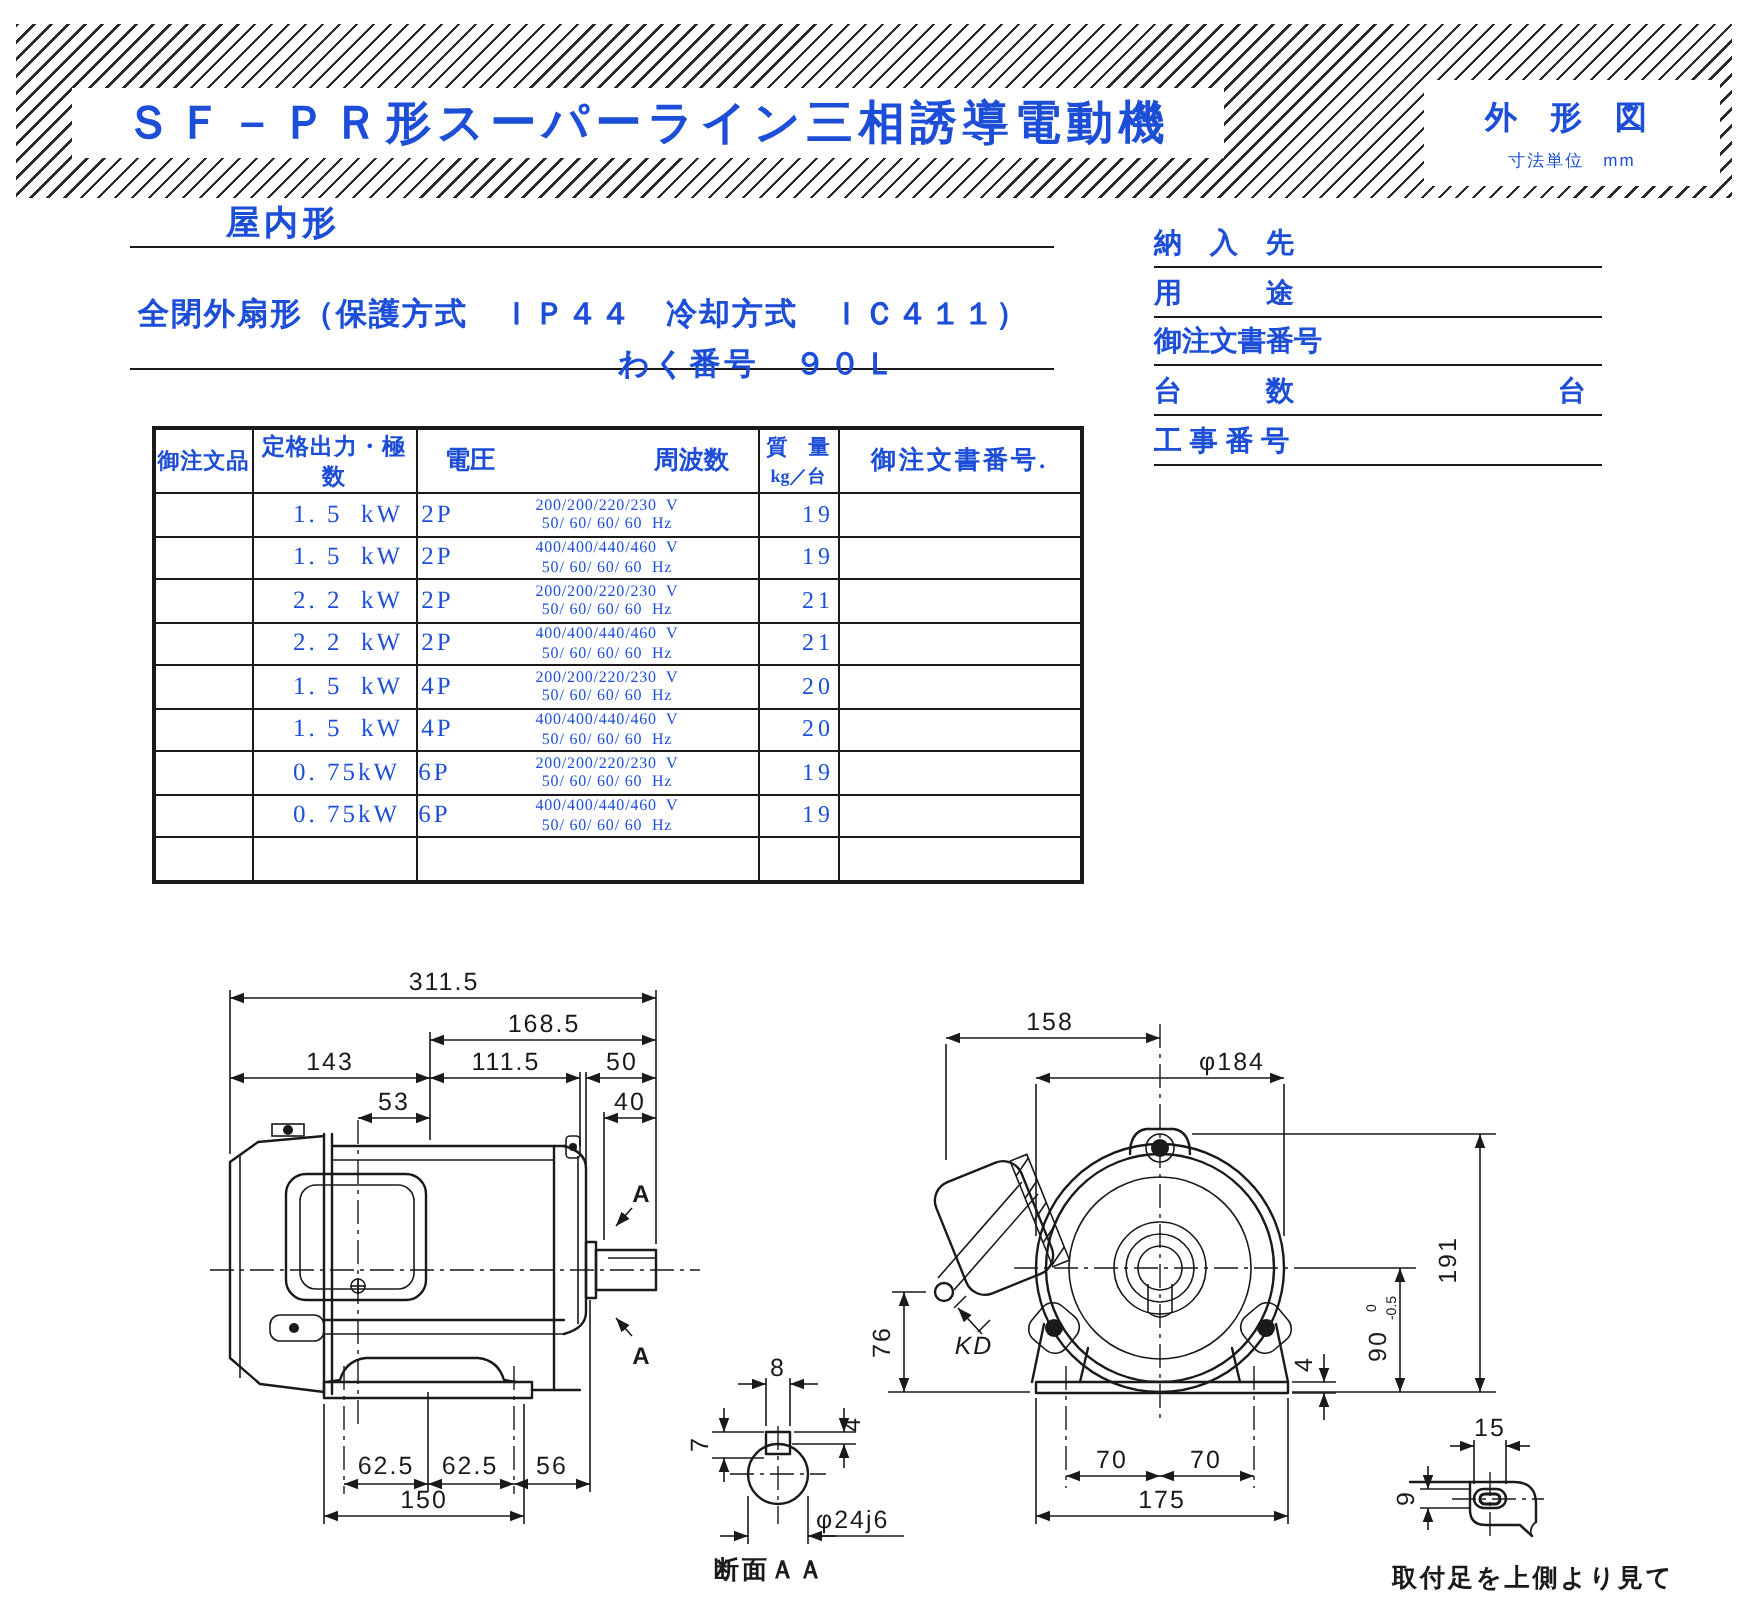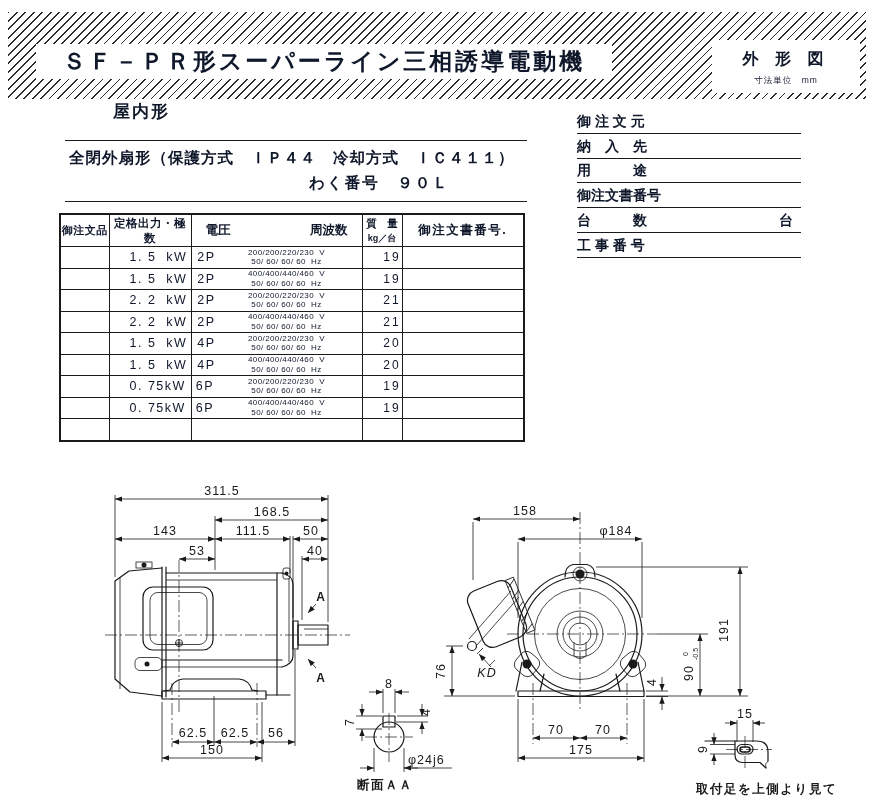--- a/index.html
+++ b/index.html
@@ -1,40 +1,40 @@
 <!DOCTYPE html>
 <html><head>
 <meta charset="utf-8">
 <style>
   html,body{margin:0;padding:0;background:#fff;}
   .page{position:relative;width:875px;height:803px;background:#fff;outline:1px solid #c9c9c9;
-        font-family:"Liberation Sans","DejaVu Sans",sans-serif;color:#0f172a;overflow:hidden;}
+        font-family:"Liberation Sans","DejaVu Sans",sans-serif;color:#1d4ed8;overflow:hidden;}
   
   .hatch-band{position:absolute;left:8px;top:12px;width:858px;height:87px;
     background:repeating-linear-gradient(135deg,#2a2a2a 0px,#2a2a2a 1.2px,transparent 1.2px,transparent 6px);}
   .title-box{position:absolute;left:28px;top:32px;width:576px;height:35px;background:#fff;
     display:flex;align-items:center;justify-content:center;}
   .title-box span{font-size:23px;font-weight:600;letter-spacing:3px;white-space:pre;}
   .dwg-box{position:absolute;left:704px;top:28px;width:148px;height:53px;background:#fff;text-align:center;}
   .dwg-label{font-size:16px;font-weight:600;letter-spacing:6px;margin-top:9px;white-space:pre;}
   .unit-note{font-size:8.5px;letter-spacing:1px;margin-top:5px;white-space:pre;}
   
   .indoor{position:absolute;left:113px;top:100px;font-size:17px;font-weight:700;letter-spacing:2px;}
-  .spec-box{position:absolute;left:65px;top:140px;width:462px;height:62px;
-    border-top:1.6px solid #1a1a1a;border-bottom:1.6px solid #1a1a1a;box-sizing:border-box;padding-top:7px;}
+  .spec-box{position:absolute;left:65px;top:123px;width:462px;height:62px;
+    border-top:1.6px solid #1a1a1a;border-bottom:1.6px solid #1a1a1a;box-sizing:border-box;padding-top:23px;}
   .spec-line1{font-size:15.5px;font-weight:600;letter-spacing:1px;padding-left:4px;white-space:pre;}
   .spec-line2{font-size:15.5px;font-weight:600;letter-spacing:2px;margin-top:4px;margin-left:244px;white-space:pre;}
   
   .order-form{position:absolute;left:577px;top:109px;width:224px;}
   .order-row{height:24.8px;border-bottom:1.6px solid #1a1a1a;display:flex;justify-content:space-between;
     align-items:flex-end;box-sizing:border-box;padding-bottom:2px;}
   .order-label{font-size:14px;font-weight:600;white-space:pre;}
   .order-suffix{font-size:14px;font-weight:600;padding-right:8px;white-space:pre;}
   
-  .spec-table{position:absolute;left:59px;top:213px;border-collapse:collapse;table-layout:fixed;width:464px;}
+  .spec-table{position:absolute;left:76px;top:213px;border-collapse:collapse;table-layout:fixed;width:464px;font-family:Liberation Serif, serif;}
   .spec-table th,.spec-table td{border:1px solid #1a1a1a;padding:0;margin:0;}
   .spec-table{border:2px solid #1a1a1a;}
   .spec-table th{height:31px;font-weight:600;vertical-align:middle;}
   .th-product{font-size:11px;letter-spacing:0.5px;}
   .th-output{font-size:11.5px;letter-spacing:0.5px;}
   .th-vf{font-size:12.5px;}
   .th-vf .vf-wrap{display:flex;justify-content:space-between;padding:0 14px;gap:37px;}
   .th-mass div{text-align:center;}
   .mass-top{font-size:10.5px;white-space:pre;}
   .mass-bot{font-size:9px;margin-top:1px;}
@@ -71,24 +71,20 @@
   </div>
 
   <div class="indoor">屋内形</div>
   <div class="spec-box">
     <div class="spec-line1">全閉外扇形（保護方式　ＩＰ４４　冷却方式　ＩＣ４１１）</div>
     <div class="spec-line2">わく番号　９０Ｌ</div>
   </div>
 
   <div class="order-form">
     <div class="order-row">
-      <span class="order-label">御 注 文 元</span>
-      <span class="order-suffix"></span>
-    </div>
-    <div class="order-row">
       <span class="order-label">納　入　先</span>
       <span class="order-suffix"></span>
     </div>
     <div class="order-row">
       <span class="order-label">用　　　途</span>
       <span class="order-suffix"></span>
     </div>
     <div class="order-row">
       <span class="order-label">御注文書番号</span>
       <span class="order-suffix"></span>

